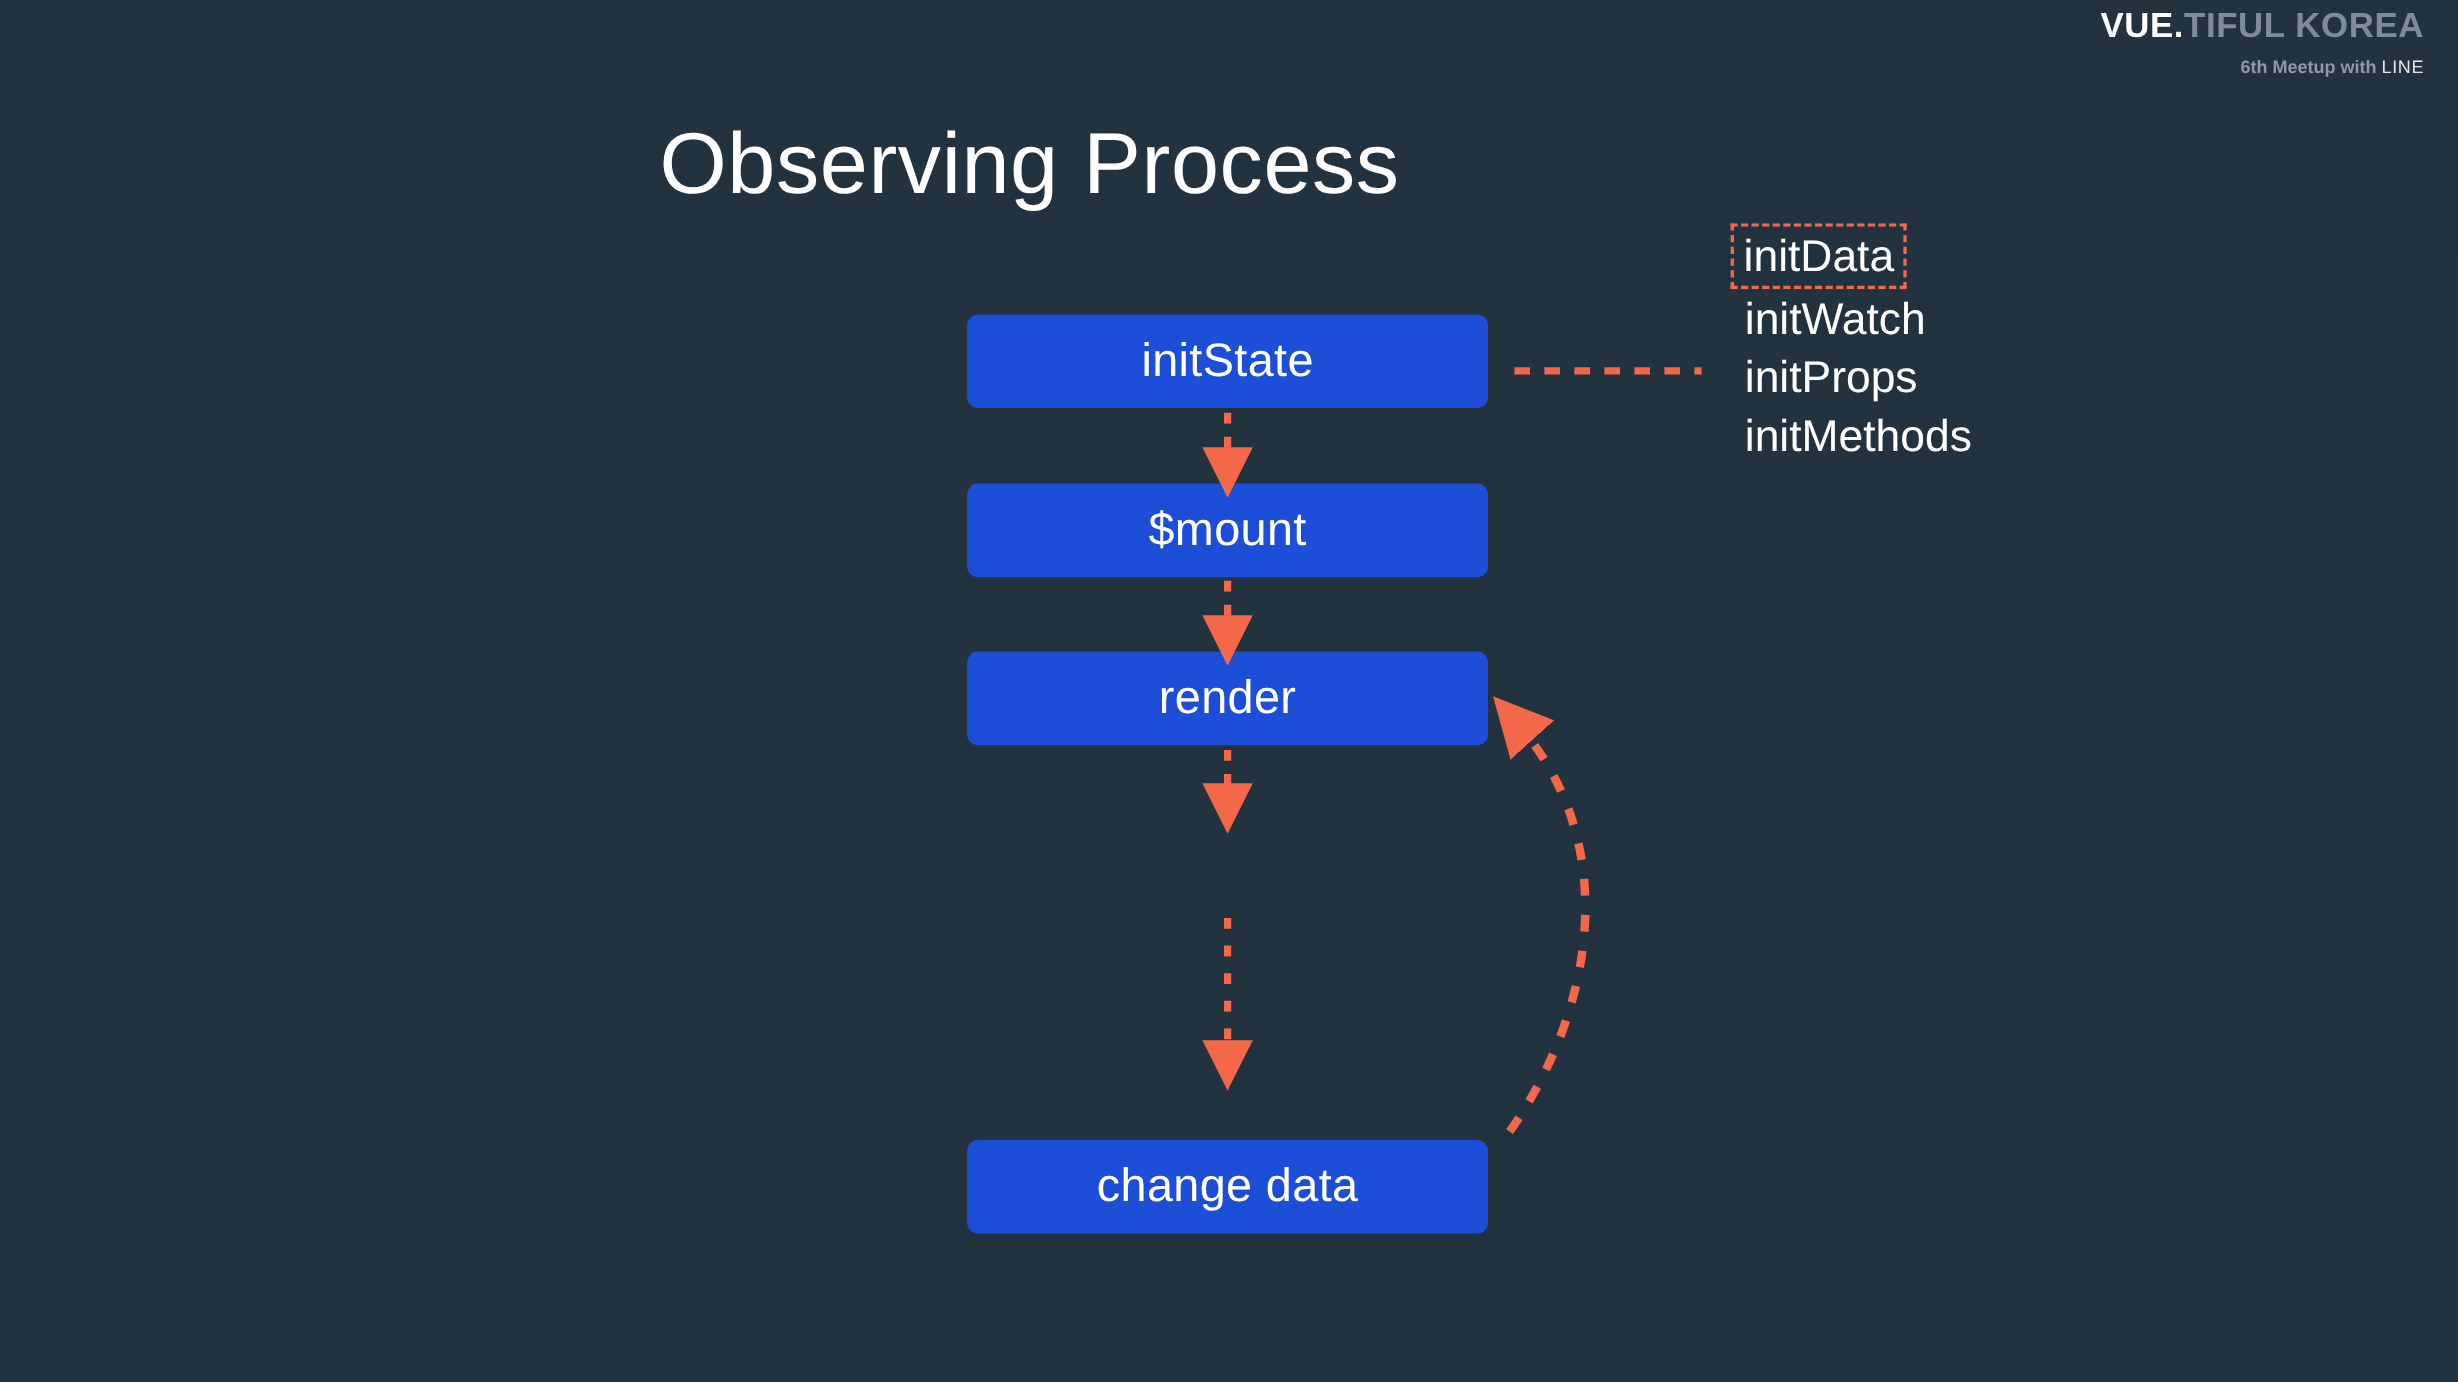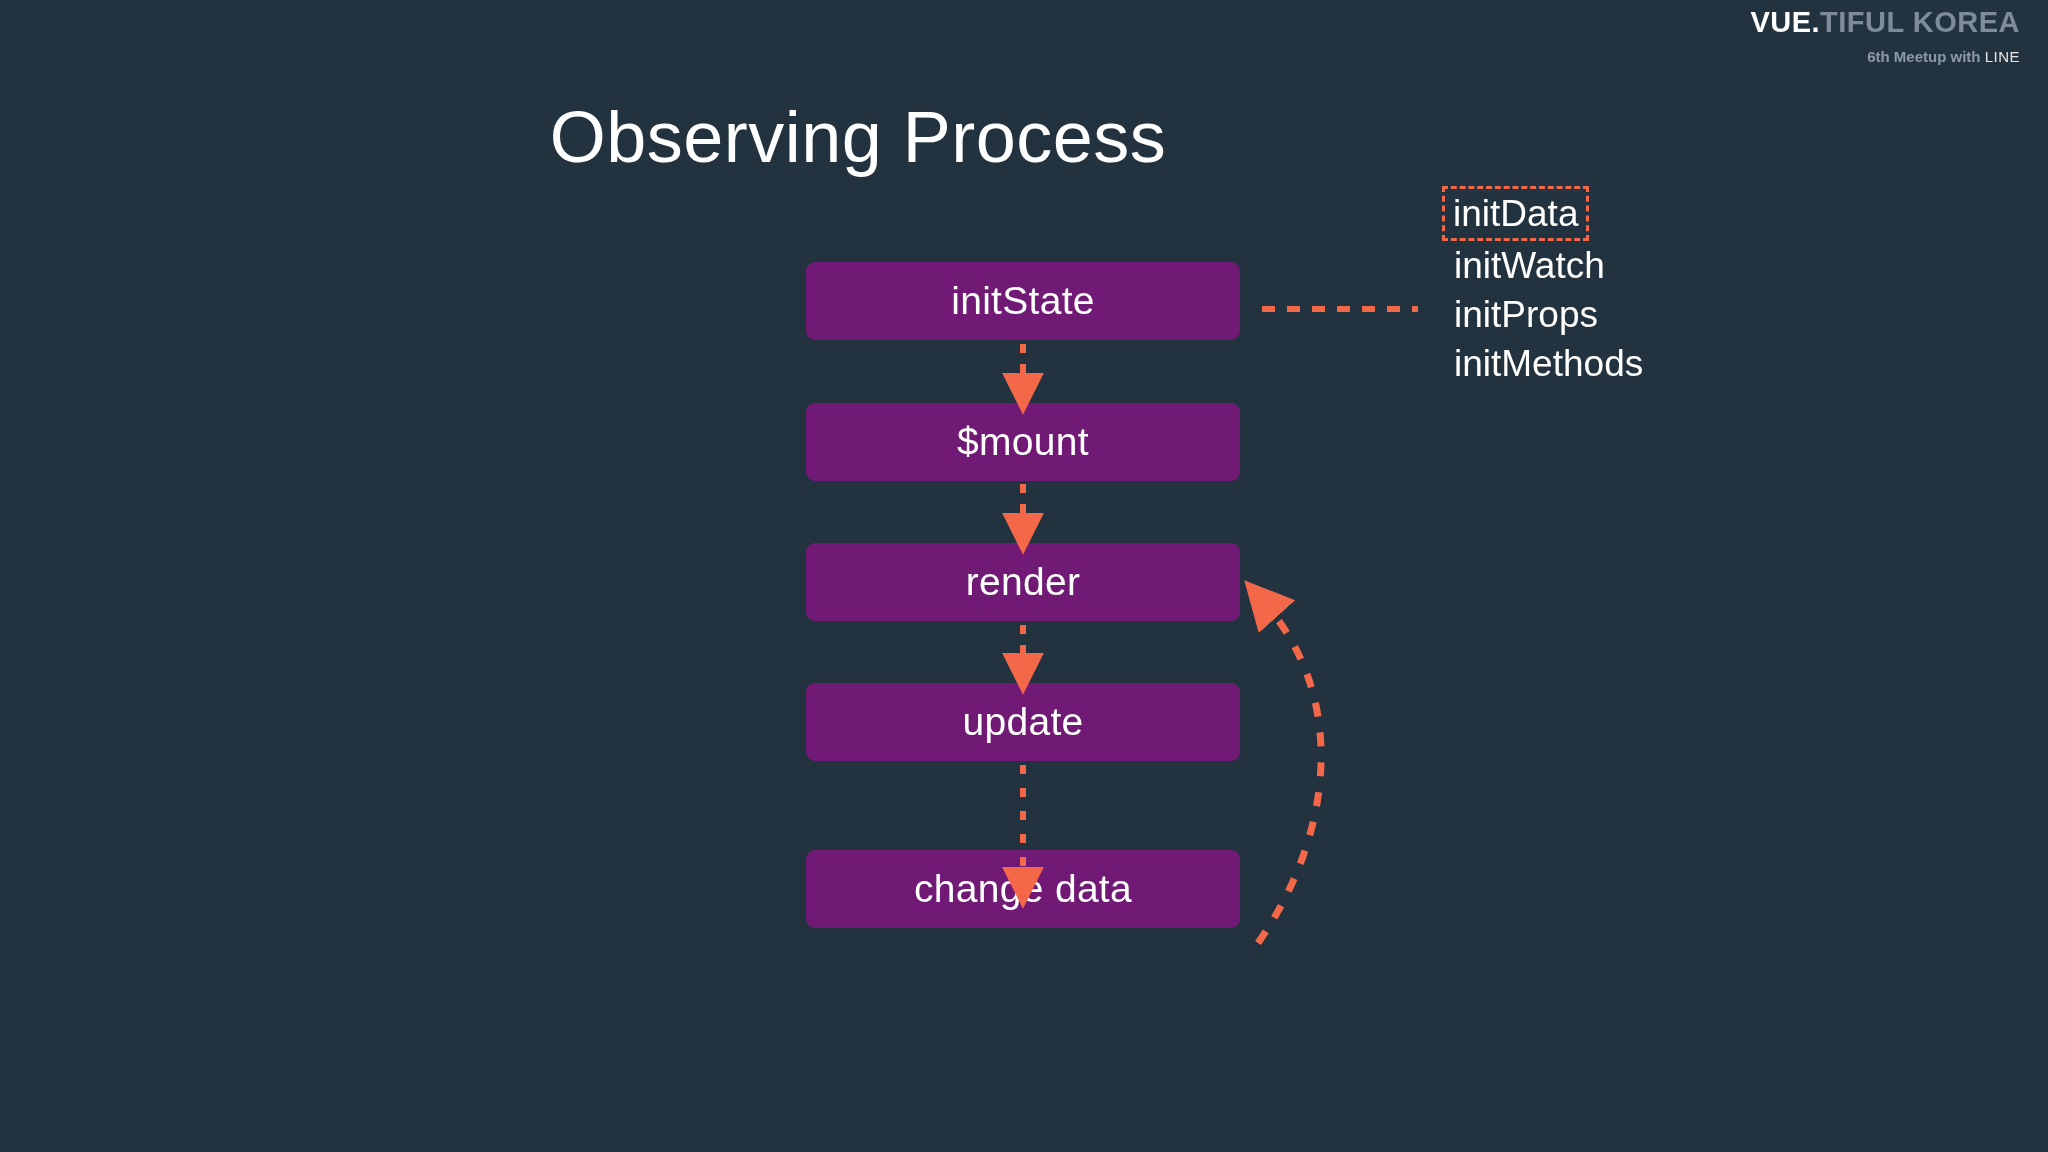--- a/index.html
+++ b/index.html
@@ -70,35 +70,35 @@
     display: inline-block;
     transform: translateX(-198px);
   }
 
   
   .flow-box {
     position: absolute;
     left: 806px;
     width: 434px;
     height: 78px;
-    background: #701a75;
+    background: #1d4ed8;
     border-radius: 9px;
     color: #ffffff;
     font-size: 39px;
     font-weight: 300;
     display: flex;
     align-items: center;
     justify-content: center;
     letter-spacing: 0.3px;
   }
   .flow-box.b0 { top: 262px; }
   .flow-box.b1 { top: 403px; }
   .flow-box.b2 { top: 543px; }
   .flow-box.b3 { top: 683px; }
-  .flow-box.b4 { top: 850px; }
+  .flow-box.b4 { top: 950px; }
 
   
   #arrow-layer {
     position: absolute;
     left: 0;
     top: 0;
     width: 2048px;
     height: 1152px;
     pointer-events: none;
   }
@@ -145,23 +145,20 @@
 
   <div class="flow-box b0">
     <span>initState</span>
   </div>
   <div class="flow-box b1">
     <span>$mount</span>
   </div>
   <div class="flow-box b2">
     <span>render</span>
   </div>
-  <div class="flow-box b3">
-    <span>update</span>
-  </div>
   <div class="flow-box b4">
     <span>change data</span>
   </div>
 
   <svg id="arrow-layer" viewBox="0 0 2048 1152">
     <defs>
       <marker id="ah" markerWidth="7" markerHeight="7" refX="3.2" refY="3.5" orient="auto" markerUnits="strokeWidth">
         <path d="M0,0 L7,3.5 L0,7 z" fill="#f4684a"></path>
       </marker>
     </defs>

